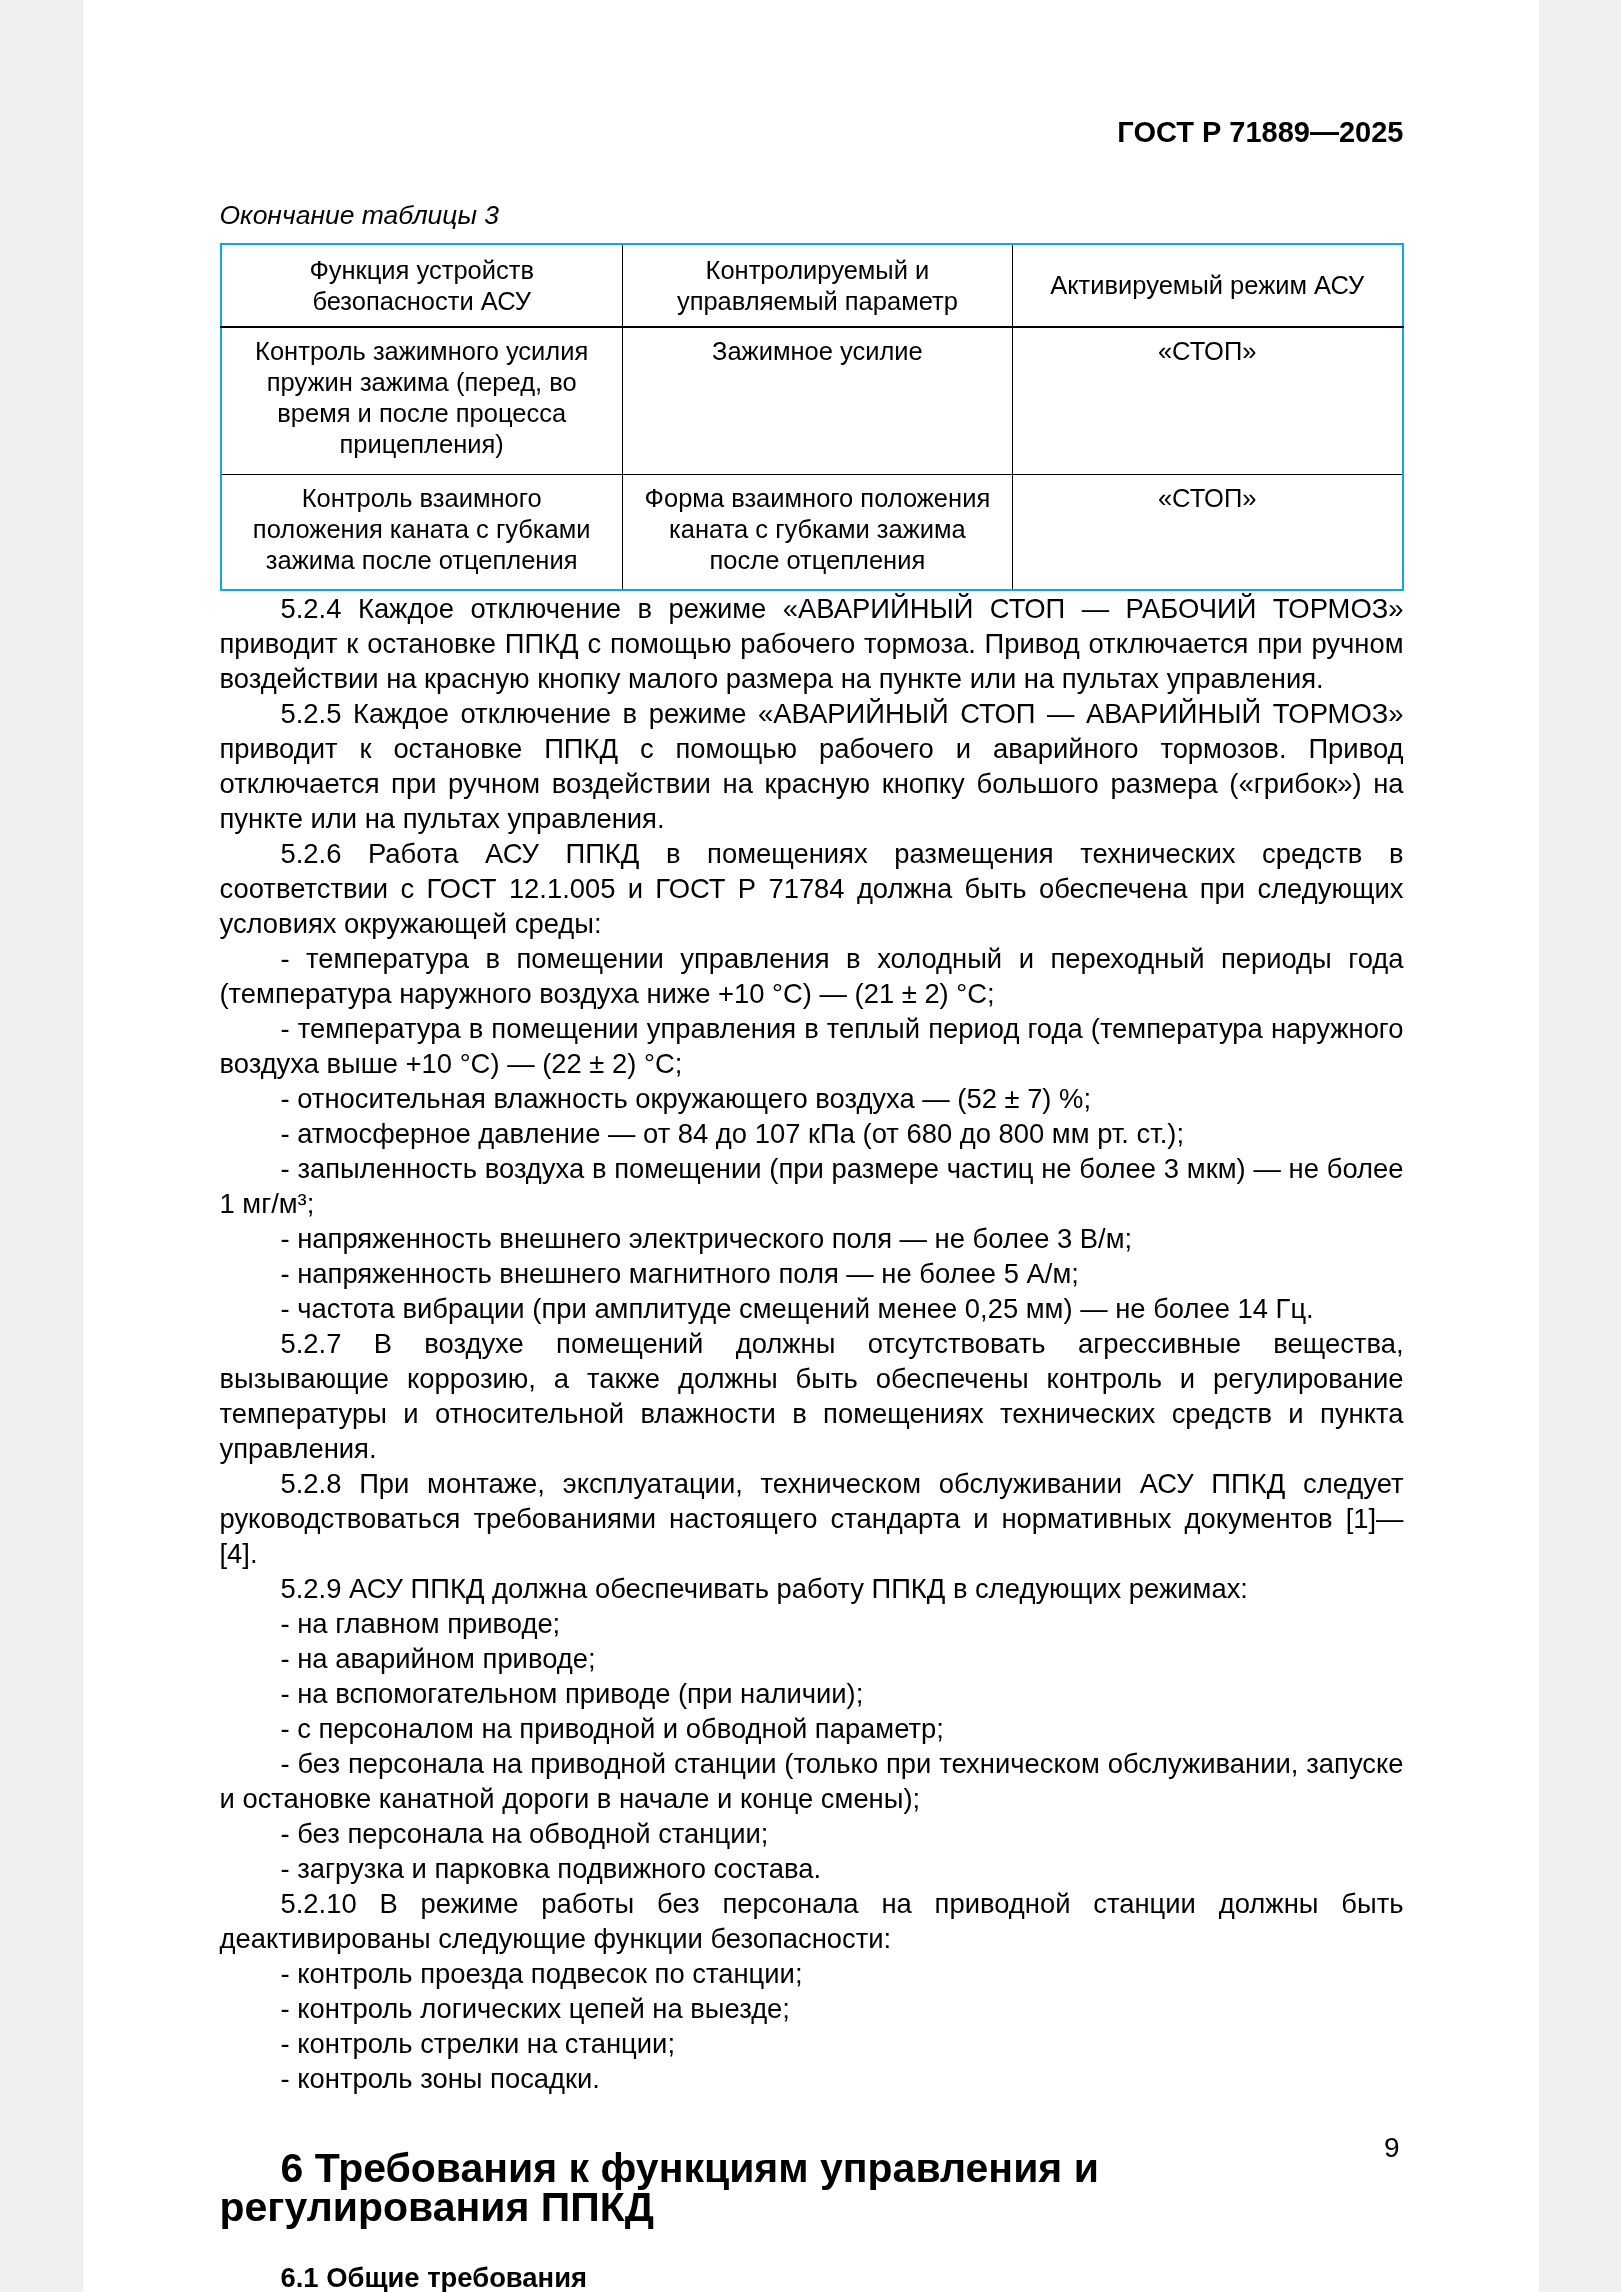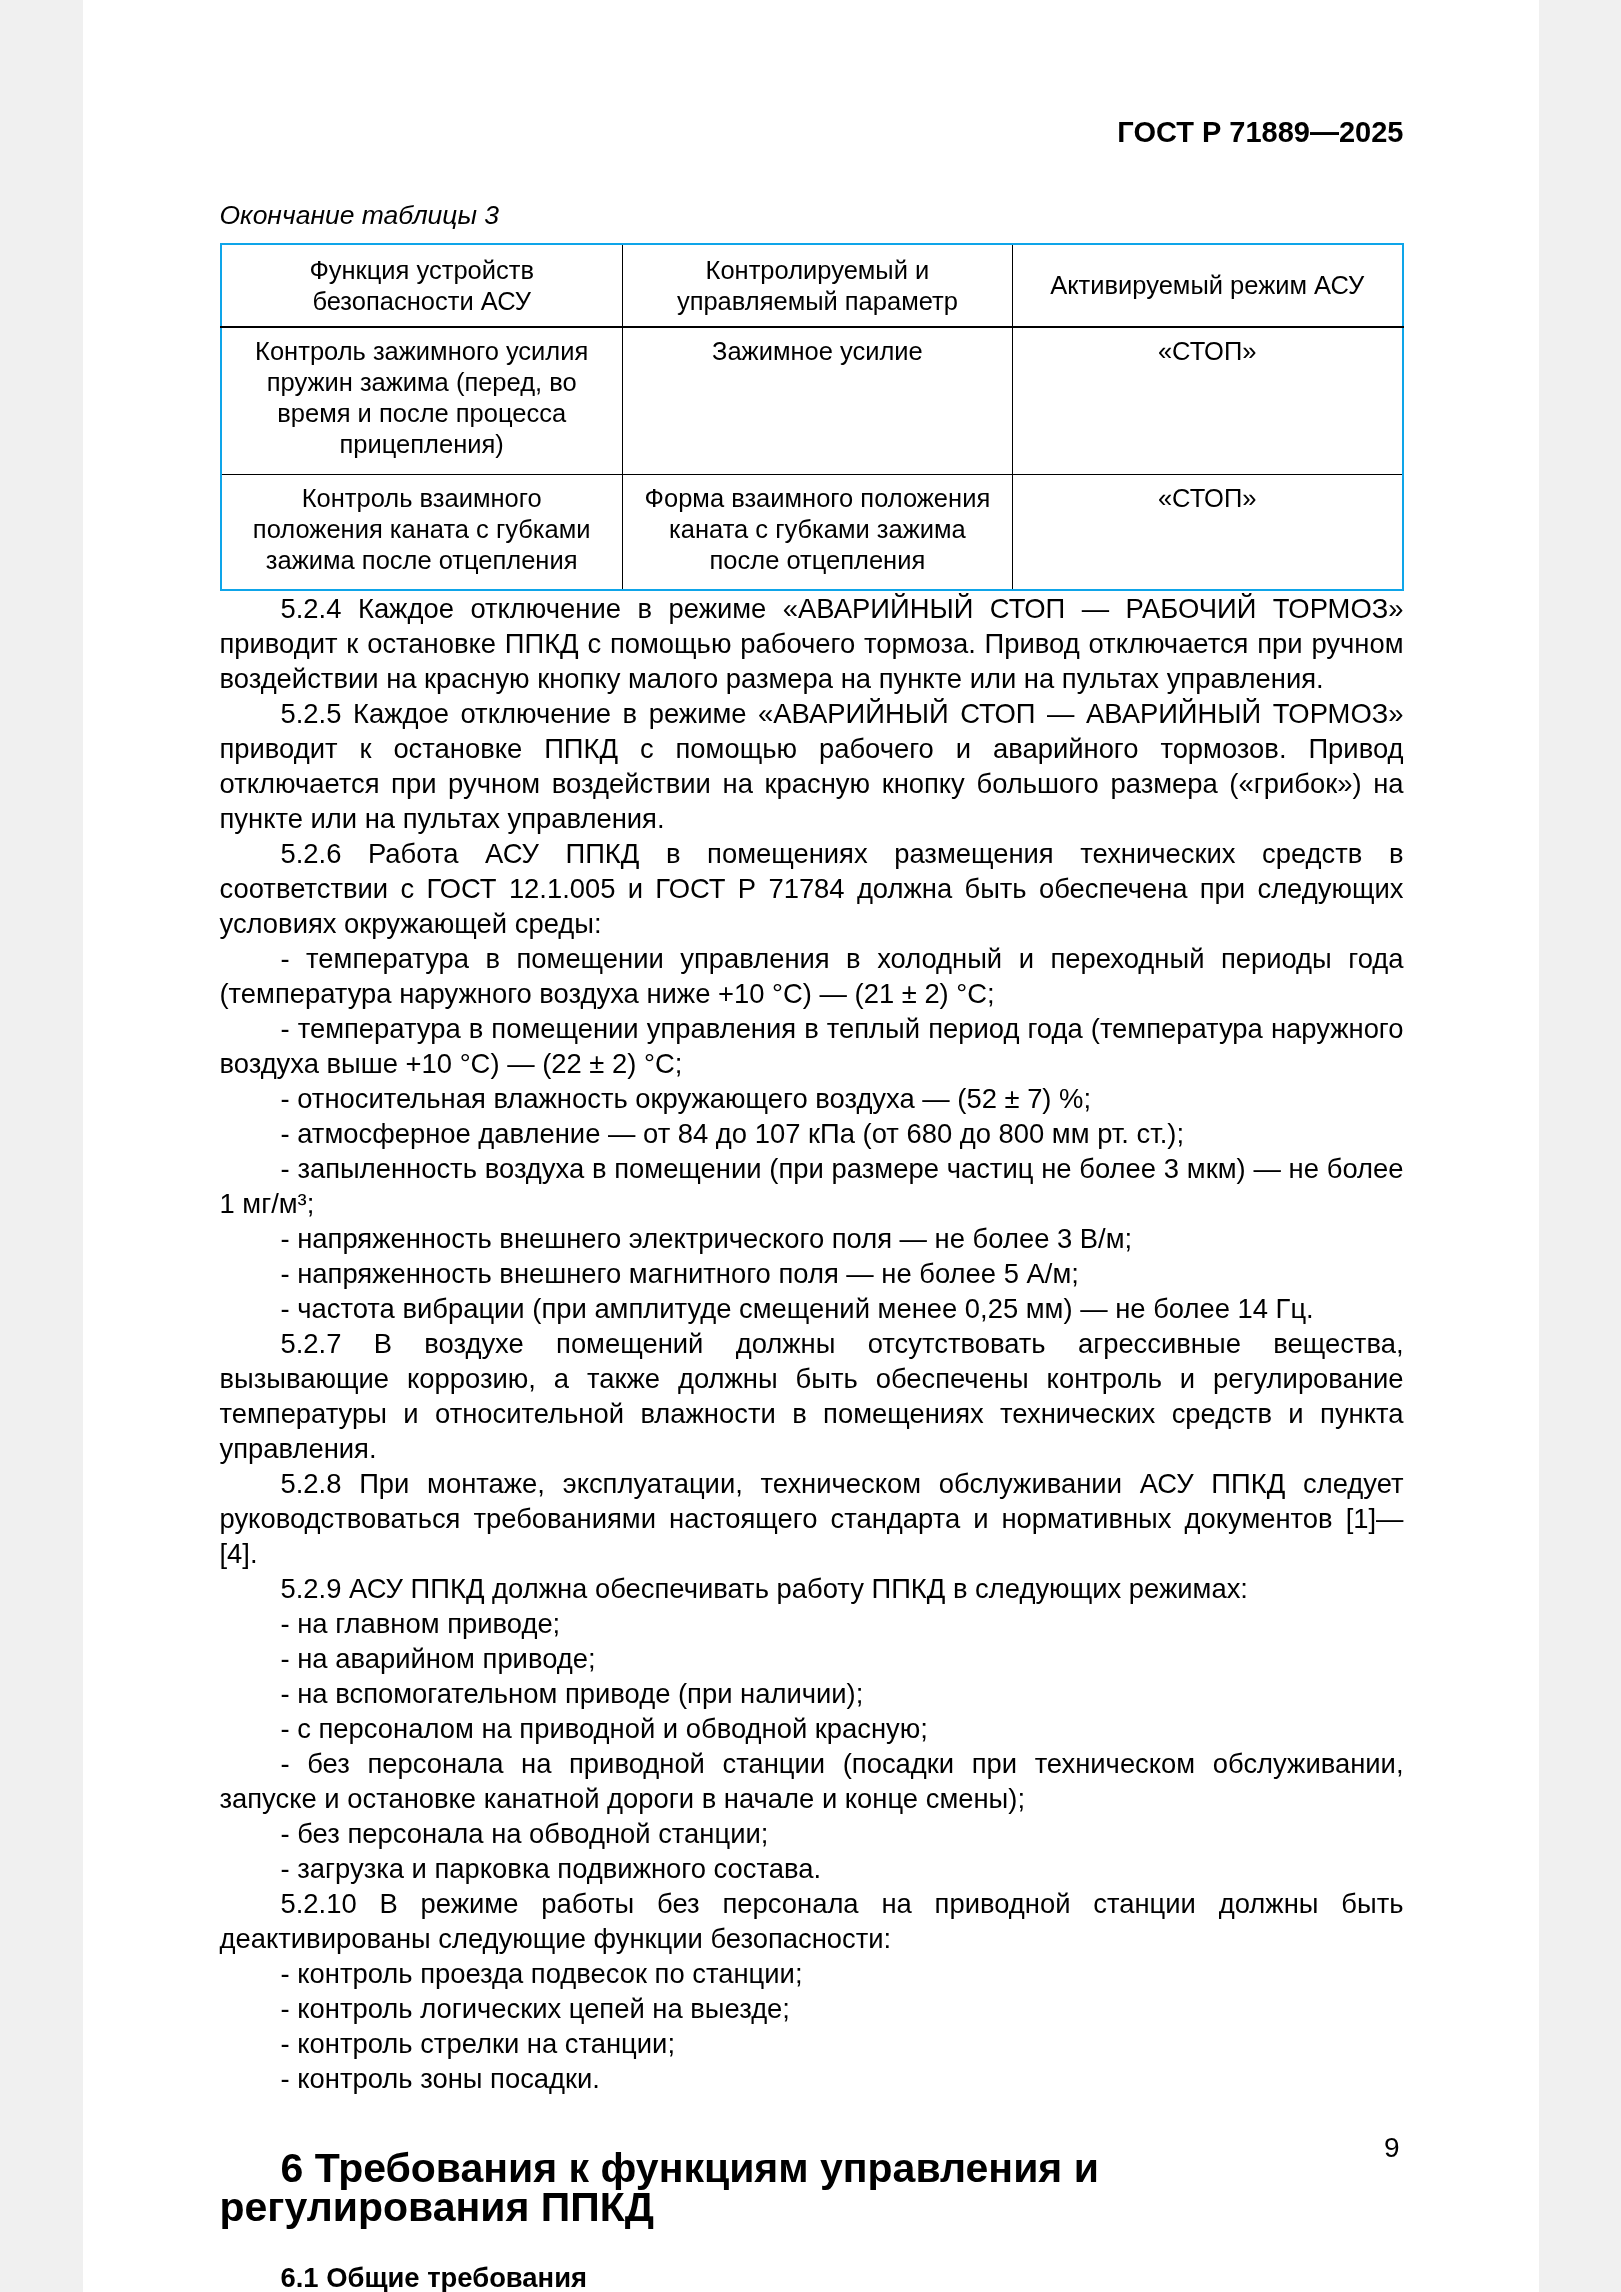--- a/index.html
+++ b/index.html
@@ -131,22 +131,22 @@
     <p class="para">- запыленность воздуха в помещении (при размере частиц не более 3 мкм) — не более 1 мг/м³;</p>
     <p class="para">- напряженность внешнего электрического поля — не более 3 В/м;</p>
     <p class="para">- напряженность внешнего магнитного поля — не более 5 А/м;</p>
     <p class="para">- частота вибрации (при амплитуде смещений менее 0,25 мм) — не более 14 Гц.</p>
     <p class="para">5.2.7 В воздухе помещений должны отсутствовать агрессивные вещества, вызывающие коррозию, а также должны быть обеспечены контроль и регулирование температуры и относительной влажности в помещениях технических средств и пункта управления.</p>
     <p class="para">5.2.8 При монтаже, эксплуатации, техническом обслуживании АСУ ППКД следует руководствоваться требованиями настоящего стандарта и нормативных документов [1]—[4].</p>
     <p class="para">5.2.9 АСУ ППКД должна обеспечивать работу ППКД в следующих режимах:</p>
     <p class="para">- на главном приводе;</p>
     <p class="para">- на аварийном приводе;</p>
     <p class="para">- на вспомогательном приводе (при наличии);</p>
-    <p class="para">- с персоналом на приводной и обводной красную;</p>
-    <p class="para">- без персонала на приводной станции (посадки при техническом обслуживании, запуске и остановке канатной дороги в начале и конце смены);</p>
+    <p class="para">- с персоналом на приводной и обводной параметр;</p>
+    <p class="para">- без персонала на приводной станции (только при техническом обслуживании, запуске и остановке канатной дороги в начале и конце смены);</p>
     <p class="para">- без персонала на обводной станции;</p>
     <p class="para">- загрузка и парковка подвижного состава.</p>
     <p class="para">5.2.10 В режиме работы без персонала на приводной станции должны быть деактивированы следующие функции безопасности:</p>
     <p class="para">- контроль проезда подвесок по станции;</p>
     <p class="para">- контроль логических цепей на выезде;</p>
     <p class="para">- контроль стрелки на станции;</p>
     <p class="para">- контроль зоны посадки.</p>
 
     <h2 class="section-title">6 Требования к функциям управления и регулирования ППКД</h2>
     <h3 class="subsection-title">6.1 Общие требования</h3>

